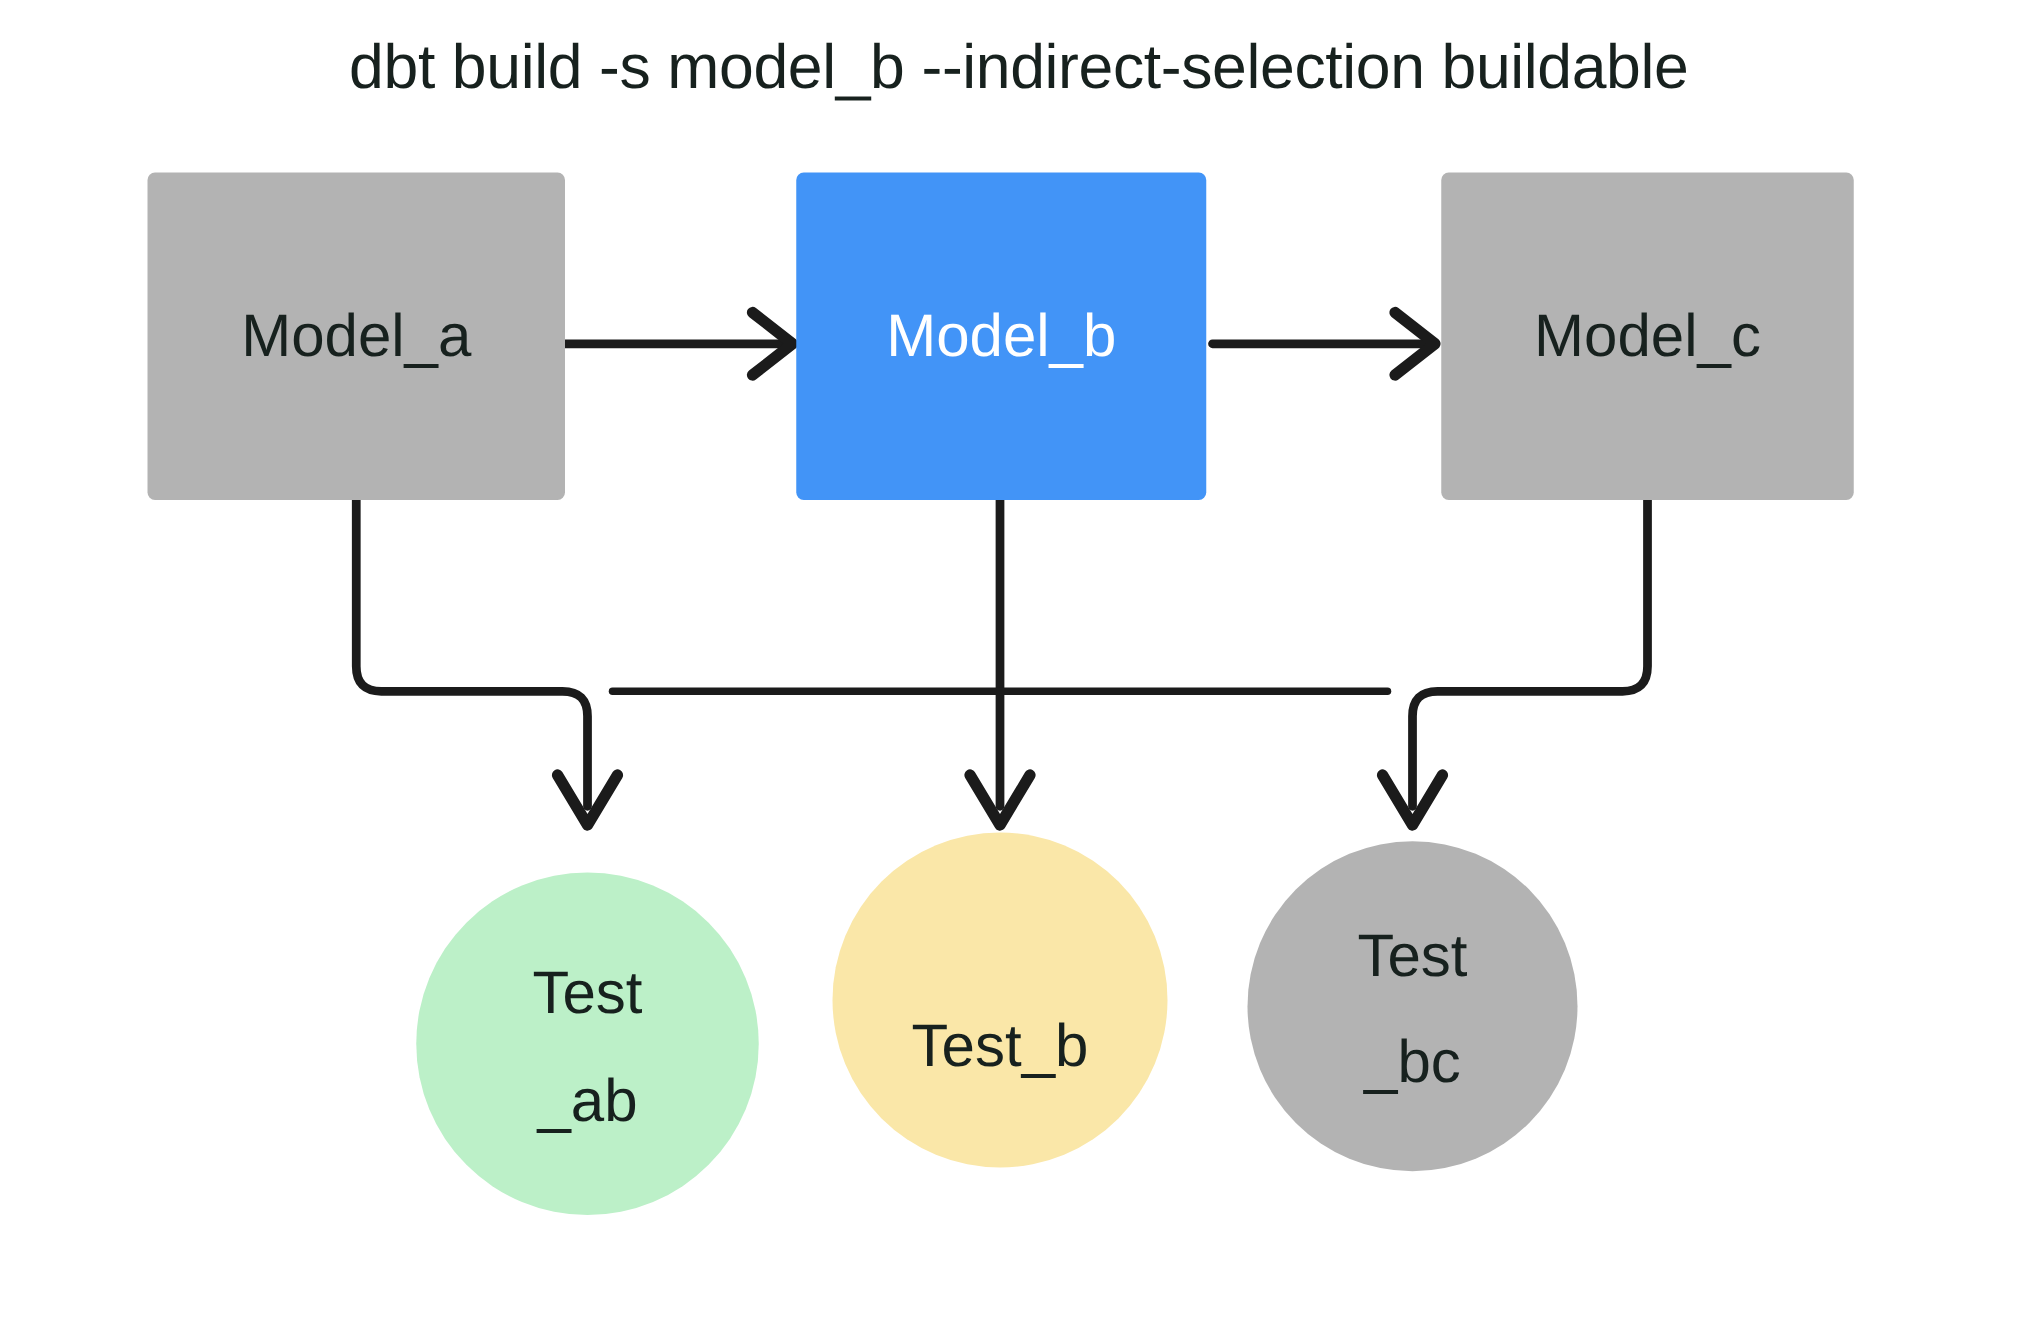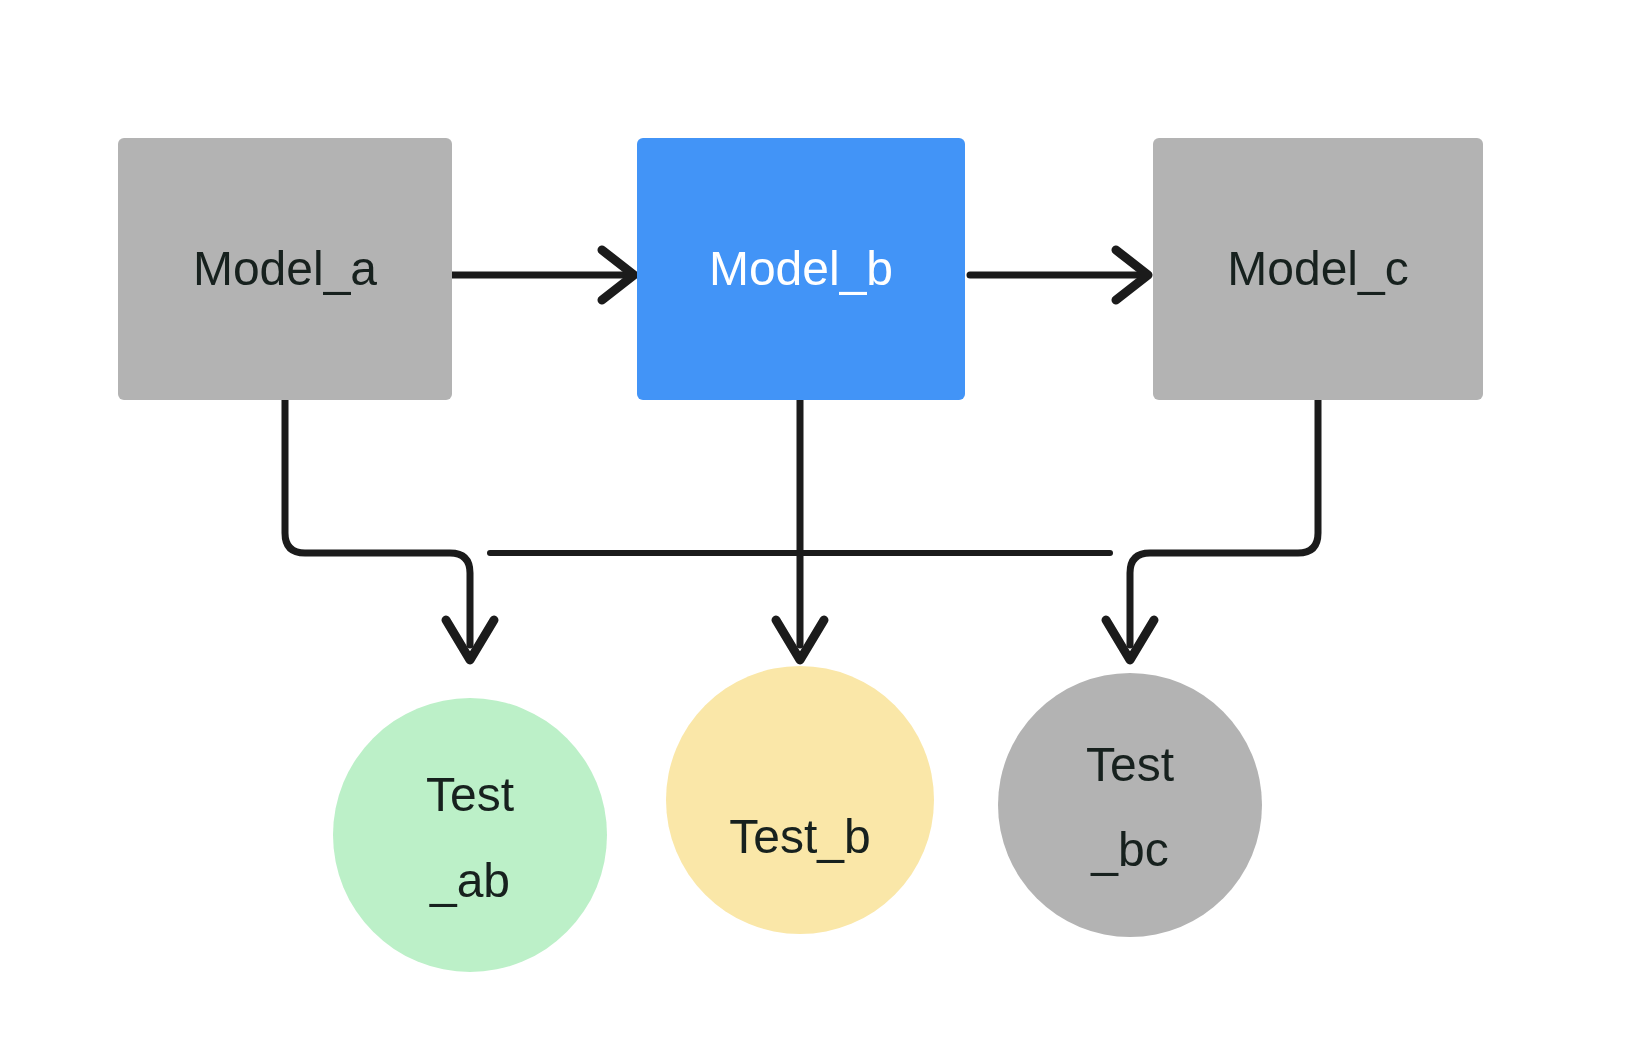--- a/index.html
+++ b/index.html
@@ -64,20 +64,21 @@
     stroke-width: 9;
     stroke-linecap: round;
     stroke-linejoin: round;
   }
 </style>
 </head>
 <body>
 
 <div id="diagram-root">
 
+  <div id="diagram-title">dbt build -s model_b --indirect-selection buildable</div>
 
   <svg id="graph" viewBox="0 0 1630 1060">
 
     <g>
       <line class="edge" x1="452" y1="275" x2="628" y2="275"></line>
       <polyline class="arrowhead" points="602,250 634,275 602,300"></polyline>
     </g>
 
     <g>
       <line class="edge" x1="970" y1="275" x2="1142" y2="275"></line>

